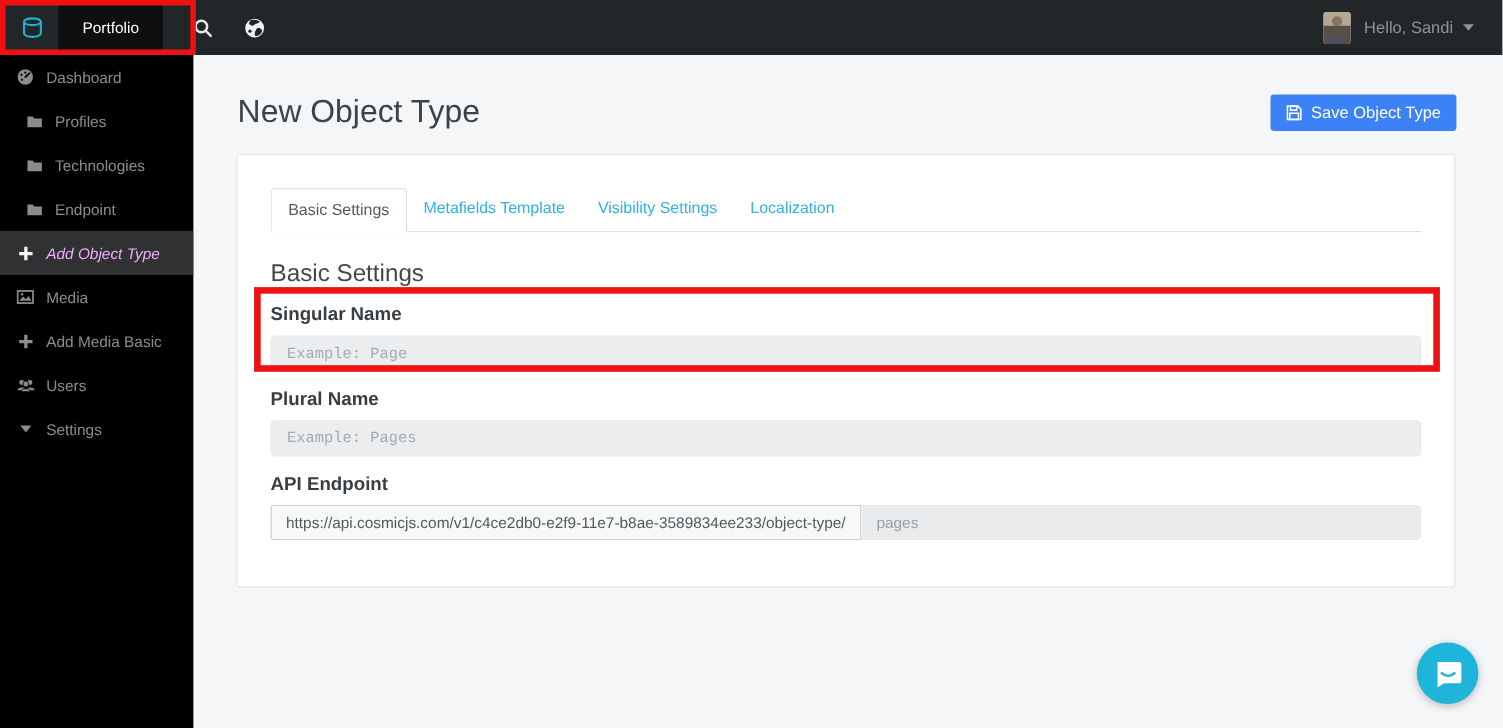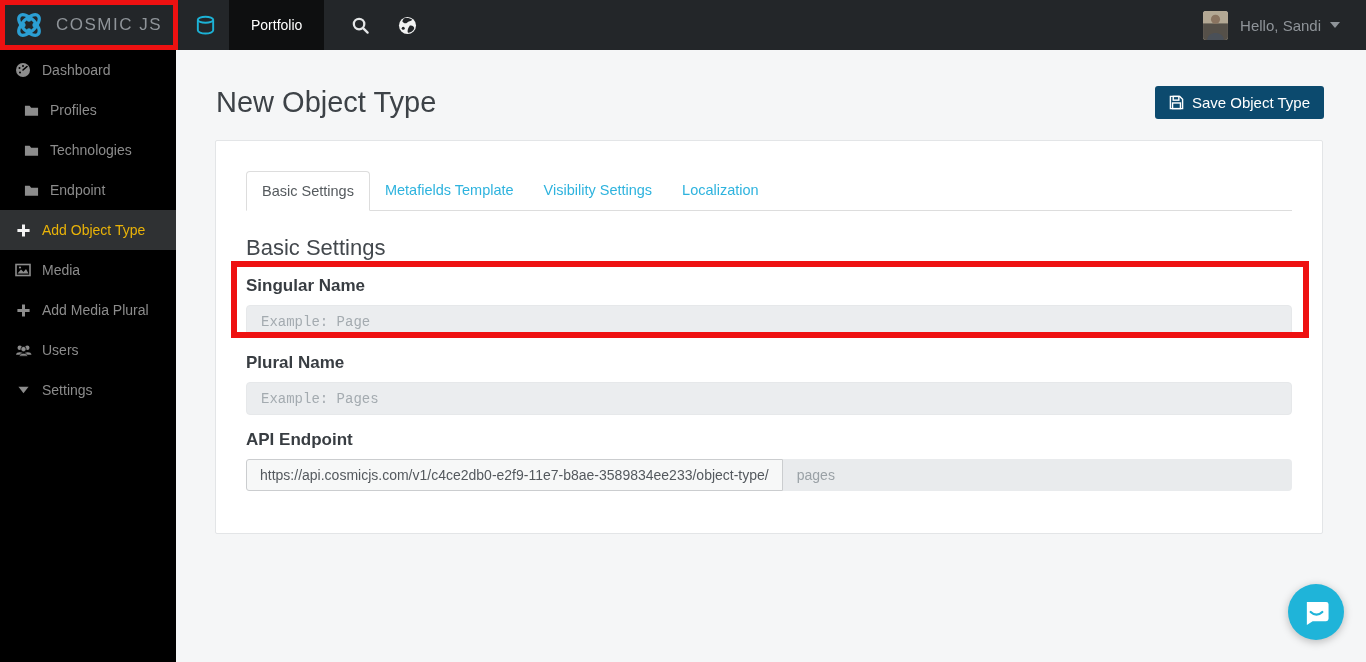--- a/index.html
+++ b/index.html
@@ -37,30 +37,30 @@
 
   
   .sidebar {
     position:absolute; top:50px; left:0; width:176px; height:612px; background:#000;
   }
   .side-item {
     height:40px; display:flex; align-items:center; padding-left:14px;
     color:#8c8c8c; font-size:14px; cursor:pointer;
   }
   .side-item.indent { padding-left:22px;align-items:center; }
-  .side-item.active { background:#2f3133; color:#eab308; }
+  .side-item.active { background:#2f3133; color:#f0abfc;font-style:italic; }
   .si-icon { width:18px; display:flex; justify-content:center; flex:0 0 auto; }
   .si-label { margin-left:10px; white-space:nowrap; }
 
   
   .main { position:absolute; top:50px; left:176px; width:1190px; height:612px; background:#f5f6f7; }
   .page-header { display:flex; align-items:center; justify-content:space-between; padding:36px 42px 0 40px; }
   .page-title { font-size:29px; font-weight:400; color:#3d4247; }
   .save-btn {
-    background:#0c4a6e; color:#fff; border:none; border-radius:3px;
+    background:#3b82f6; color:#fff; border:none; border-radius:3px;
     height:33px; padding:0 14px; font-size:15px; font-family:"Liberation Sans",sans-serif;
     display:flex; align-items:center; cursor:pointer;
   }
   .save-btn svg { margin-right:8px; }
 
   .card {
     margin:21px 43px 0 39px; background:#fff; border:1px solid #e3e5e7;
     border-radius:2px; padding:30px 30px 42px;
   }
 
@@ -106,37 +106,20 @@
   .chat-launcher {
     position:absolute; right:22px; bottom:22px; width:56px; height:56px; border-radius:50%;
     background:#1fb4d9; display:flex; align-items:center; justify-content:center;
     box-shadow:0 2px 8px rgba(0,0,0,.25); cursor:pointer; z-index:10;
   }
 </style>
 </head>
 <body>
 
 <div class="navbar">
-  <div class="brand">
-    <span class="brand-logo">
-      <svg viewBox="0 0 32 32" width="32" height="32">
-        <g stroke="#2b9fd4" stroke-width="3.2" fill="none" stroke-linecap="round">
-          <ellipse cx="16" cy="16" rx="13" ry="6.5" transform="rotate(45 16 16)"></ellipse>
-          <ellipse cx="16" cy="16" rx="13" ry="6.5" transform="rotate(-45 16 16)"></ellipse>
-        </g>
-        <g fill="#2b9fd4">
-          <circle cx="16" cy="10.5" r="2.2"></circle>
-          <circle cx="16" cy="21.5" r="2.2"></circle>
-          <circle cx="10.5" cy="16" r="2.2"></circle>
-          <circle cx="21.5" cy="16" r="2.2"></circle>
-        </g>
-      </svg>
-    </span>
-    <span class="brand-text">COSMIC JS</span>
-  </div>
 
   <span class="bucket-btn">
     <svg viewBox="0 0 24 24" width="23" height="23" fill="none" stroke="#1cb2d6" stroke-width="2">
       <ellipse cx="12" cy="6" rx="8" ry="3.2"></ellipse>
       <path d="M4 6 v11 a8 3.4 0 0 0 16 0 V6"></path>
     </svg>
   </span>
 
   <div class="nav-tab-active">
     <span>Portfolio</span>
@@ -233,21 +216,21 @@
     </span>
     <span class="si-label">Media</span>
   </div>
 
   <div class="side-item">
     <span class="si-icon">
       <svg viewBox="0 0 16 16" width="15" height="15" fill="#8c8c8c">
           <path d="M6.4 1.5 h3.2 v4.9 h4.9 v3.2 h-4.9 v4.9 H6.4 v-4.9 H1.5 V6.4 h4.9 Z"></path>
         </svg>
     </span>
-    <span class="si-label">Add Media Plural</span>
+    <span class="si-label">Add Media Basic</span>
   </div>
 
   <div class="side-item">
     <span class="si-icon">
       <svg viewBox="0 0 18 16" width="17" height="15" fill="#8c8c8c">
         <circle cx="5" cy="5" r="2.4"></circle>
           <path d="M1 12.5 C1 9 9 9 9 12.5 Z"></path>
         <circle cx="13" cy="5" r="2.4"></circle>
           <path d="M9.5 12.5 C9.5 9 17.5 9 17.5 12.5 Z"></path>
         <circle cx="9" cy="6.5" r="2.8" stroke="#000" stroke-width="0.8"></circle>

